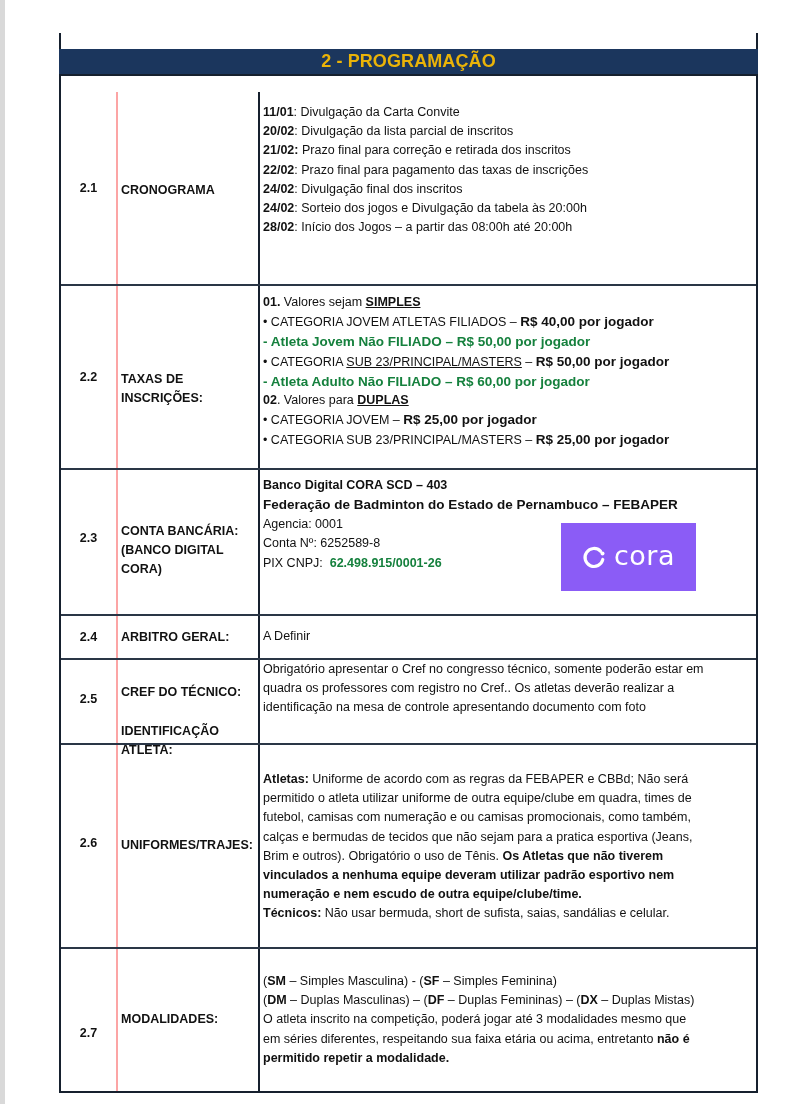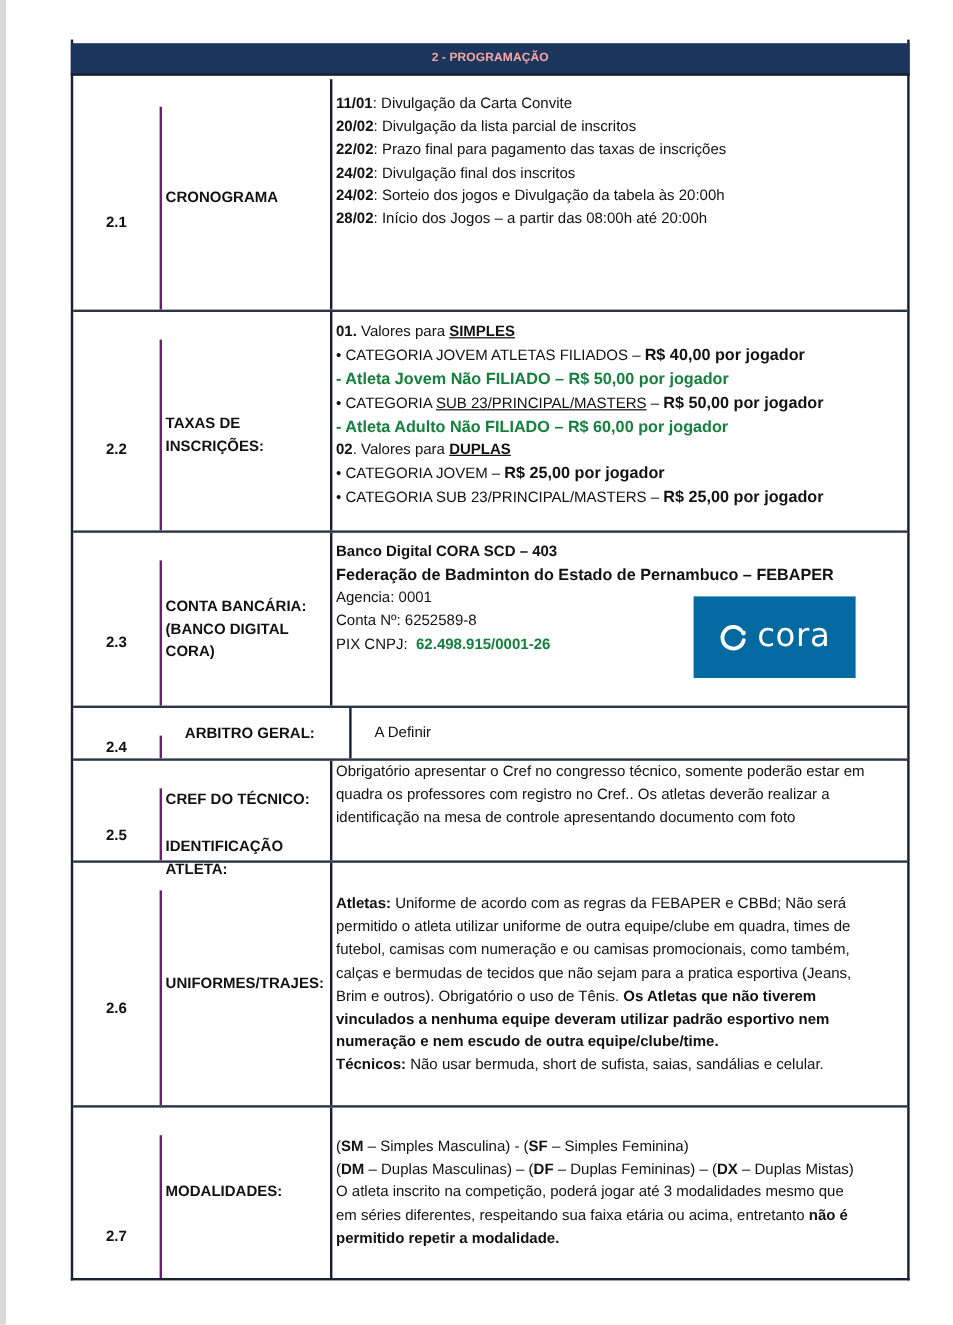--- a/index.html
+++ b/index.html
@@ -26,46 +26,45 @@
       left: 59px;
       top: 33px;
       width: 699px;
       border: 2px solid #16202e;
       border-top: none;
       box-sizing: border-box;
     }
     .header {
       height: 25px;
       background: #1b365d;
-      color: #fca5a5;
+      color: #eab308;
       font-weight: bold;
-      font-size: 10px;
+      font-size: 18px;
       text-align: center;
       line-height: 25px;
-      margin: 3px -2px;
+      margin: 16px -2px;
       border-bottom: 2px solid #16202e;
       letter-spacing: 0.1px;
     }
     .row {
       display: flex;
       border-bottom: 2px solid #2a3646;
       box-sizing: border-box;
     }
     .row:last-child { border-bottom: none; }
     .cell-num {
-      width: 74px;
+      width: 57px;
       flex: none;
-      border-right: 2px solid #701a75;
+      border-right: 2px solid #fca5a5;
       display: flex;
       align-items: center;
       justify-content: center;
       font-weight: bold;
       font-size: 12.5px;
       box-sizing: border-box;
-      margin-top: 23px;
     }
     .cell-label {
       width: 142px;
       flex: none;
       border-right: 2px solid #16202e;
       display: flex;
       align-items: center;
       padding-left: 3px;
       font-weight: bold;
       font-size: 12.5px;
@@ -83,21 +82,21 @@
     .line { white-space: nowrap; }
     .b { font-weight: bold; }
     .u { text-decoration: underline; }
     .red { color: #15803d; font-weight: bold; }
     .big { font-size: 13.5px; font-weight: bold; }
 
     
     .r1 { height: 194px; }
     .r2 { height: 184px; }
     .r3 { height: 146px; }
-    .r4 { height: 44px; gap: 16px; }
+    .r4 { height: 44px; }
     .r5 { height: 85px; }
     .r6 { height: 204px; }
     .r7 { height: 142px; }
 
     .r1 .cell-content { padding-top: 11px; }
     .r1 .cell-label { align-items: flex-start; padding-top: 89px; }
     .r1 .cell-num { align-items: flex-start; padding-top: 89px; }
 
     .r2 .cell-content { padding-top: 7px; }
     .r2 .cell-label { align-items: flex-start; padding-top: 84px; }
@@ -120,21 +119,21 @@
     .r7 .cell-content { padding-top: 23px; }
     .r7 .cell-label { align-items: flex-start; padding-top: 61px; }
     .r7 .cell-num { align-items: flex-start; padding-top: 77px; }
 
     .cora-logo {
       position: absolute;
       left: 301px;
       top: 53px;
       width: 135px;
       height: 68px;
-      background: #0369a1;
+      background: #8b5cf6;
       display: flex;
       align-items: center;
       justify-content: center;
       gap: 6px;
     }
     .cora-logo svg { display: block; }
     .cora-text {
       color: #ffffff;
       font-family: "DejaVu Sans", sans-serif;
       font-size: 27px;
@@ -150,32 +149,33 @@
 
 <div class="table">
   <div class="header">2 - PROGRAMAÇÃO</div>
 
   <div class="row r1">
     <div class="cell-num">2.1</div>
     <div class="cell-label">CRONOGRAMA</div>
     <div class="cell-content">
       <div class="line"><span class="b">11/01</span><span>: </span><span>Divulgação da Carta Convite</span></div>
       <div class="line"><span class="b">20/02</span><span>: </span><span>Divulgação da lista parcial de inscritos</span></div>
+      <div class="line"><span class="b">21/02:</span><span> </span><span>Prazo final para correção e retirada dos inscritos</span></div>
       <div class="line"><span class="b">22/02</span><span>: </span><span>Prazo final para pagamento das taxas de inscrições</span></div>
       <div class="line"><span class="b">24/02</span><span>: </span><span>Divulgação final dos inscritos</span></div>
       <div class="line"><span class="b">24/02</span><span>: </span><span>Sorteio dos jogos e Divulgação da tabela às 20:00h</span></div>
       <div class="line"><span class="b">28/02</span><span>: </span><span>Início dos Jogos – a partir das 08:00h até 20:00h</span></div>
     </div>
   </div>
 
   <div class="row r2">
     <div class="cell-num">2.2</div>
     <div class="cell-label">TAXAS DE INSCRIÇÕES:</div>
     <div class="cell-content">
-      <div class="line"><span class="b">01.</span><span> Valores para </span><span class="b u">SIMPLES</span></div>
+      <div class="line"><span class="b">01.</span><span> Valores sejam </span><span class="b u">SIMPLES</span></div>
       <div class="line"><span>• CATEGORIA JOVEM ATLETAS FILIADOS – </span><span class="big">R$ 40,00 por jogador</span></div>
       <div class="line red big">- Atleta Jovem Não FILIADO – R$ 50,00 por jogador</div>
       <div class="line"><span>• CATEGORIA </span><span class="u">SUB 23/PRINCIPAL/MASTERS</span><span> – </span><span class="big">R$ 50,00 por jogador</span></div>
       <div class="line red big">- Atleta Adulto Não FILIADO – R$ 60,00 por jogador</div>
       <div class="line"><span class="b">02</span><span>. Valores para </span><span class="b u">DUPLAS</span></div>
       <div class="line"><span>• CATEGORIA JOVEM – </span><span class="big">R$ 25,00 por jogador</span></div>
       <div class="line"><span>• CATEGORIA SUB 23/PRINCIPAL/MASTERS – </span><span class="big">R$ 25,00 por jogador</span></div>
     </div>
   </div>
 

